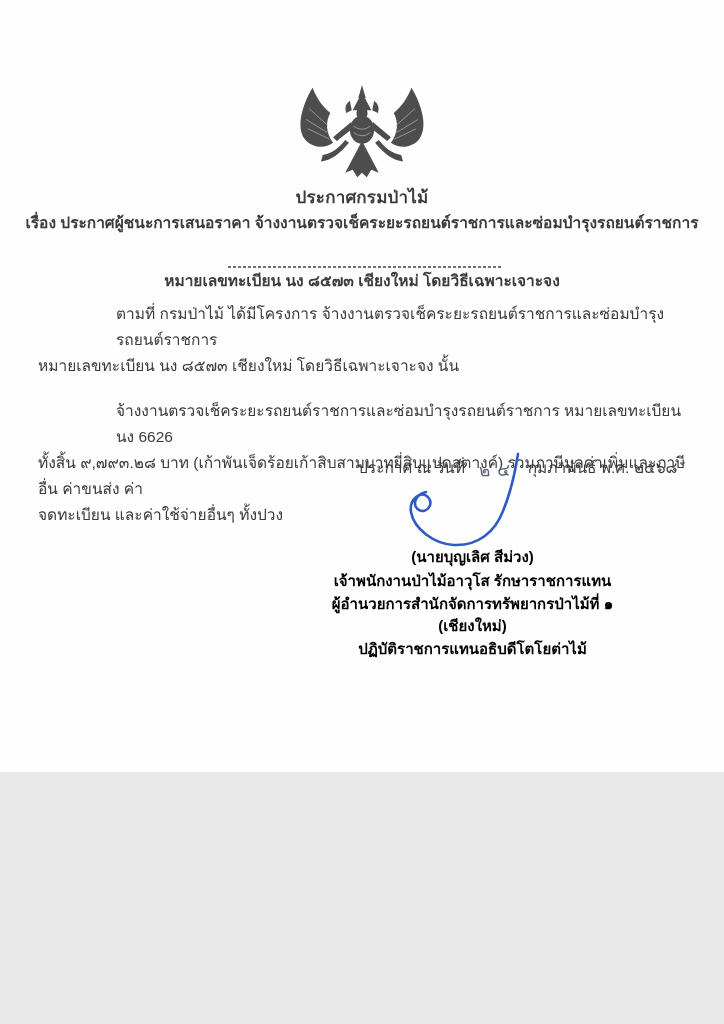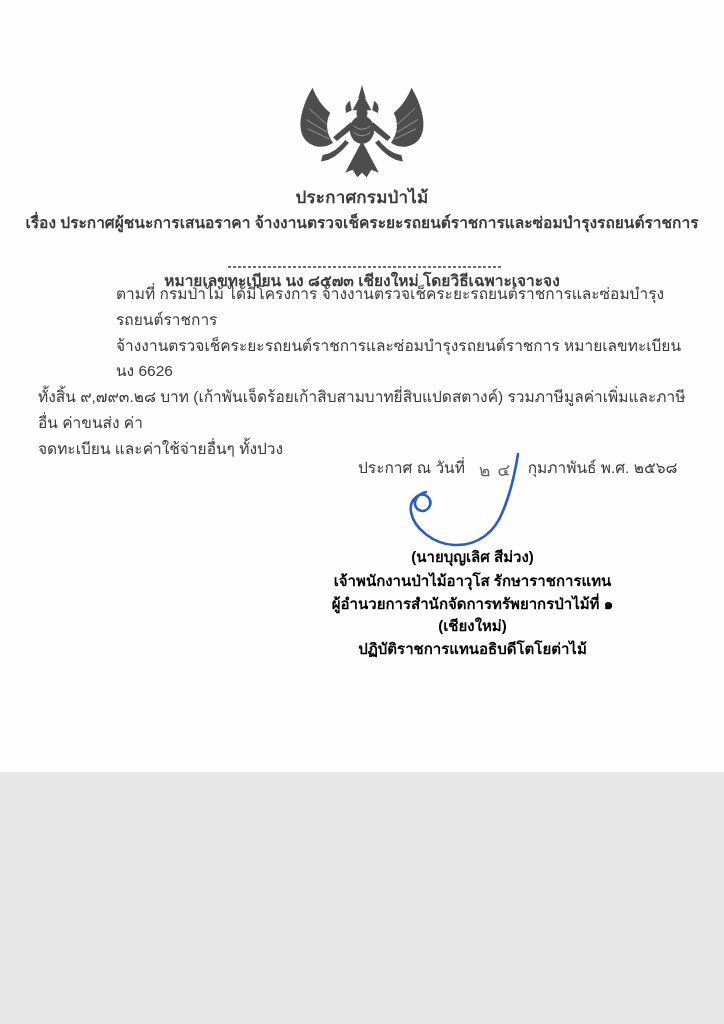--- a/index.html
+++ b/index.html
@@ -22,21 +22,21 @@
   .subject2{top:232px;font-size:15.5px;font-weight:bold;margin-top:36px;}
   .divider{
     position:absolute;top:266px;left:228px;width:274px;height:2px;
     background:repeating-linear-gradient(90deg,#6f6f6f 0 3px,rgba(0,0,0,0) 3px 5px);
   }
   .body-text{
     position:absolute;left:38px;right:34px;top:281px;
     font-size:15.5px;line-height:25.8px;
   }
   .body-line{white-space:normal;}
-  .indent{padding-left:78px;}
+  .indent{padding-left:78px;margin-top:20px;}
   .date-line{
     position:absolute;left:358px;top:453px;
     font-size:15.5px;white-space:nowrap;
   }
   .hand-day{
     display:inline-block;
     color:#5a6272;
     font-size:17px;
     letter-spacing:7px;
     padding:0 6px 0 10px;
@@ -94,20 +94,21 @@
     </svg>
   </div>
 
   <div class="center-abs doc-title" data-name="document-title">ประกาศกรมป่าไม้</div>
   <div class="center-abs subject1" data-name="subject-line-1">เรื่อง ประกาศผู้ชนะการเสนอราคา จ้างงานตรวจเช็คระยะรถยนต์ราชการและซ่อมบำรุงรถยนต์ราชการ</div>
   <div class="center-abs subject2" data-name="subject-line-2">หมายเลขทะเบียน นง ๘๕๗๓ เชียงใหม่ โดยวิธีเฉพาะเจาะจง</div>
   <div class="divider" data-name="header-divider-line"></div>
 
   <div class="body-text" data-name="body-text">
     <div class="body-line indent" data-name="paragraph1-line1">ตามที่ กรมป่าไม้ ได้มีโครงการ จ้างงานตรวจเช็คระยะรถยนต์ราชการและซ่อมบำรุงรถยนต์ราชการ</div>
+    <div class="body-line" data-name="paragraph1-line2">หมายเลขทะเบียน นง ๘๕๗๓ เชียงใหม่ โดยวิธีเฉพาะเจาะจง  นั้น</div>
     <div class="body-line indent" data-name="paragraph2-line1">จ้างงานตรวจเช็คระยะรถยนต์ราชการและซ่อมบำรุงรถยนต์ราชการ หมายเลขทะเบียน นง 6626</div>
     <div class="body-line" data-name="paragraph2-line3">ทั้งสิ้น ๙,๗๙๓.๒๘ บาท (เก้าพันเจ็ดร้อยเก้าสิบสามบาทยี่สิบแปดสตางค์) รวมภาษีมูลค่าเพิ่มและภาษีอื่น ค่าขนส่ง ค่า</div>
     <div class="body-line" data-name="paragraph2-line4">จดทะเบียน และค่าใช้จ่ายอื่นๆ ทั้งปวง</div>
   </div>
 
   <div class="date-line" data-name="announcement-date-line">
     <span data-name="date-prefix">ประกาศ ณ วันที่</span>
     <span class="hand-day" data-name="handwritten-day">๒๔</span>
     <span data-name="date-suffix">กุมภาพันธ์ พ.ศ. ๒๕๖๘</span>
   </div>

